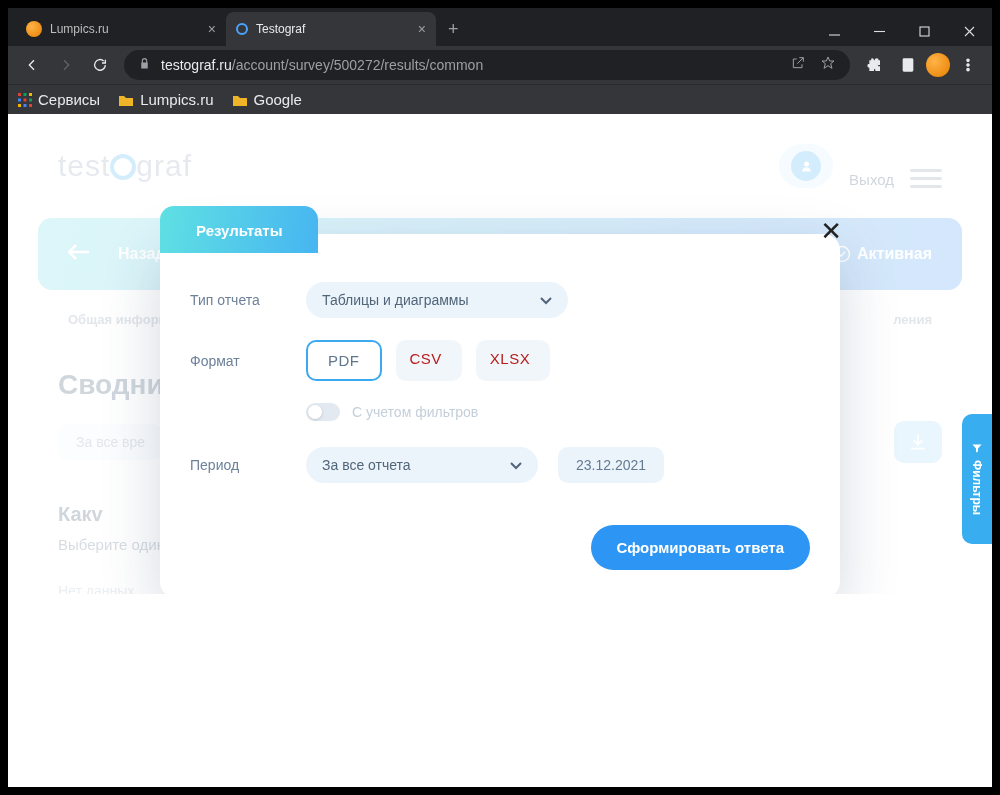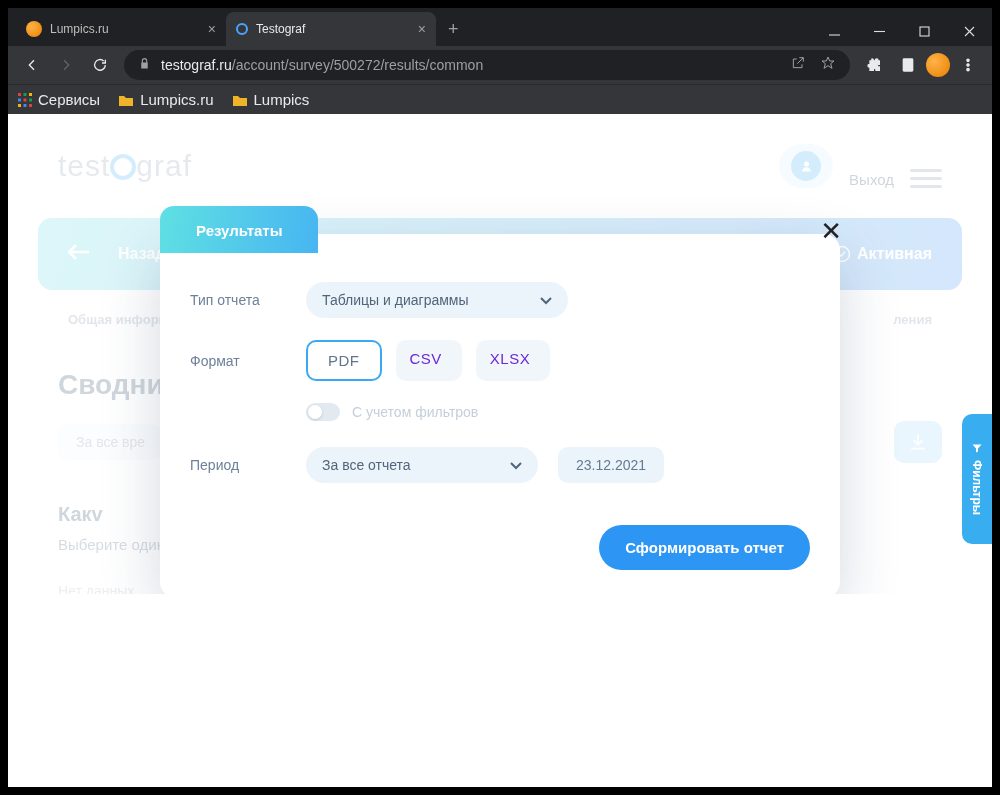--- a/index.html
+++ b/index.html
@@ -85,21 +85,21 @@
   .modal-tab { position: absolute; top: -28px; left: 0; background: linear-gradient(100deg, #5fe0e3, #47b5f1); color: #fff; font-weight: 700; font-size: 15px; padding: 16px 36px 14px; border-radius: 14px 14px 0 0; }
   .modal-close { position: absolute; top: -18px; right: -2px; font-size: 26px; color: #222; font-weight: 400; }
   .modal-body { padding: 48px 30px 8px; }
   .row { display: flex; align-items: center; margin-bottom: 22px; gap: 20px; }
   .row-label { width: 96px; color: #6d8199; font-size: 14px; }
   .select { background: #ecf4fb; border-radius: 18px; padding: 10px 16px; display: flex; align-items: center; gap: 10px; color: #516579; font-size: 14px; min-width: 262px; justify-content: space-between; }
   .select svg, .chev svg { width: 12px; height: 8px; stroke: #516579; stroke-width: 2; fill: none; }
   .fmt-group { display: flex; gap: 14px; }
   .fmt { padding: 10px 20px; border-radius: 10px; font-size: 15px; font-weight: 500; letter-spacing: .5px; }
   .fmt.sel { border: 2px solid #3ca8f0; color: #5f7589; }
-  .fmt.un { background: #f1f6fb; color: #6d28d9; padding-left: 14px; }
+  .fmt.un { background: #f1f6fb; color: #b91c1c; padding-left: 14px; }
   .toggle-row { display: flex; align-items: center; gap: 12px; margin-left: 116px; margin-bottom: 26px; }
   .toggle { width: 34px; height: 18px; background: #e2e9f1; border-radius: 10px; position: relative; }
   .toggle::after { content: ''; position: absolute; width: 14px; height: 14px; background: #fff; border-radius: 50%; top: 2px; left: 2px; box-shadow: 0 1px 3px rgba(0,0,0,.15); }
   .toggle-label { color: #c4cfda; font-size: 14px; }
   .date-pill { background: #ecf4fb; border-radius: 10px; padding: 10px 18px; color: #637a91; font-size: 14px; }
   .submit { margin: 12px 30px 0 auto; display: block; background: #2d95f4; color: #fff; border: none; padding: 14px 26px; border-radius: 24px; font-size: 15px; font-weight: 600; width: fit-content; }
 </style>
 </head>
 <body>
 
@@ -219,21 +219,21 @@
     <div class="bk-item">
       <svg class="bk-folder" viewBox="0 0 16 14">
           <path d="M1 3h5l2 2h7v8H1z" fill="#f0b429"></path>
         </svg>
       <span>Lumpics.ru</span>
     </div>
     <div class="bk-item">
       <svg class="bk-folder" viewBox="0 0 16 14">
           <path d="M1 3h5l2 2h7v8H1z" fill="#f0b429"></path>
         </svg>
-      <span>Lumpics</span>
+      <span>Google</span>
     </div>
   </div>
 
   <div class="page">
     <div class="page-blur">
       <div class="logo-row">
         <div class="logo"><span>test</span><span class="o"></span><span>graf</span></div>
         <div class="exit-area">
           <div class="avatar-bg">
               <div class="avatar-c">
@@ -322,17 +322,17 @@
             <div class="row-label">Период</div>
             <div class="select" style="min-width:232px">
               <span>За все отчета</span>
               <span class="chev"><svg viewBox="0 0 12 8">
                     <path d="M1 1l5 5 5-5"></path>
                   </svg></span>
             </div>
             <div class="date-pill">23.12.2021</div>
           </div>
         </div>
-        <div class="submit">Сформировать отчет</div>
+        <div class="submit">Сформировать ответа</div>
       </div>
     </div>
   </div>
 </div>
 
 </body></html>

